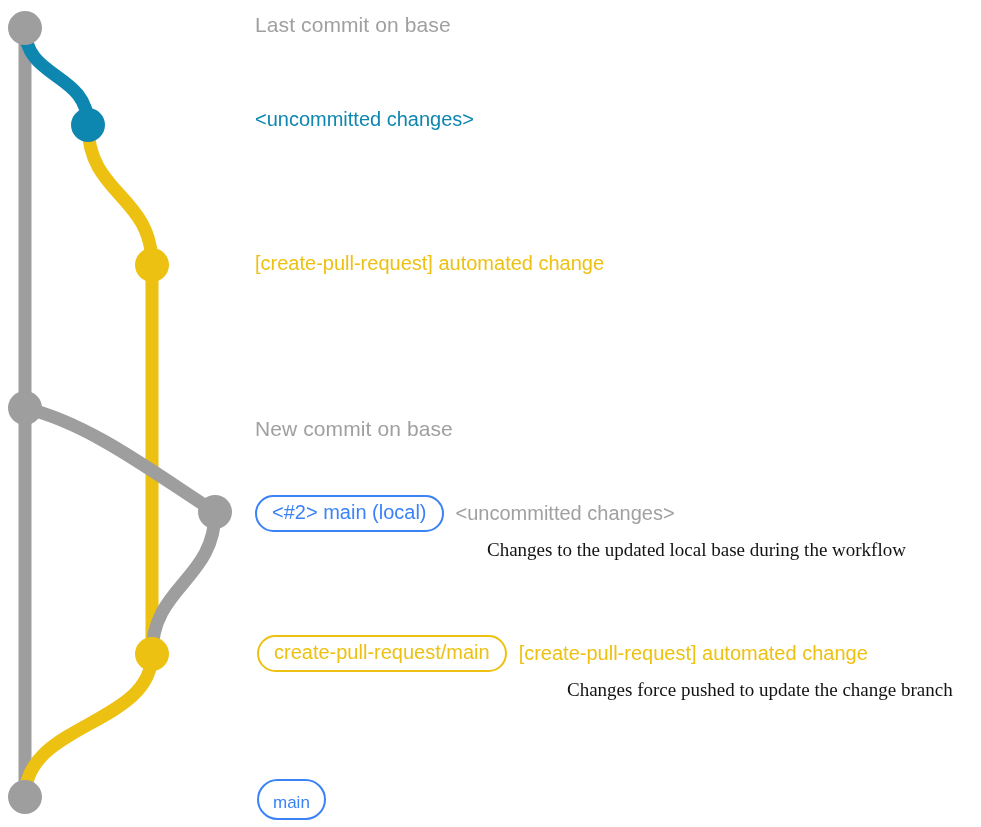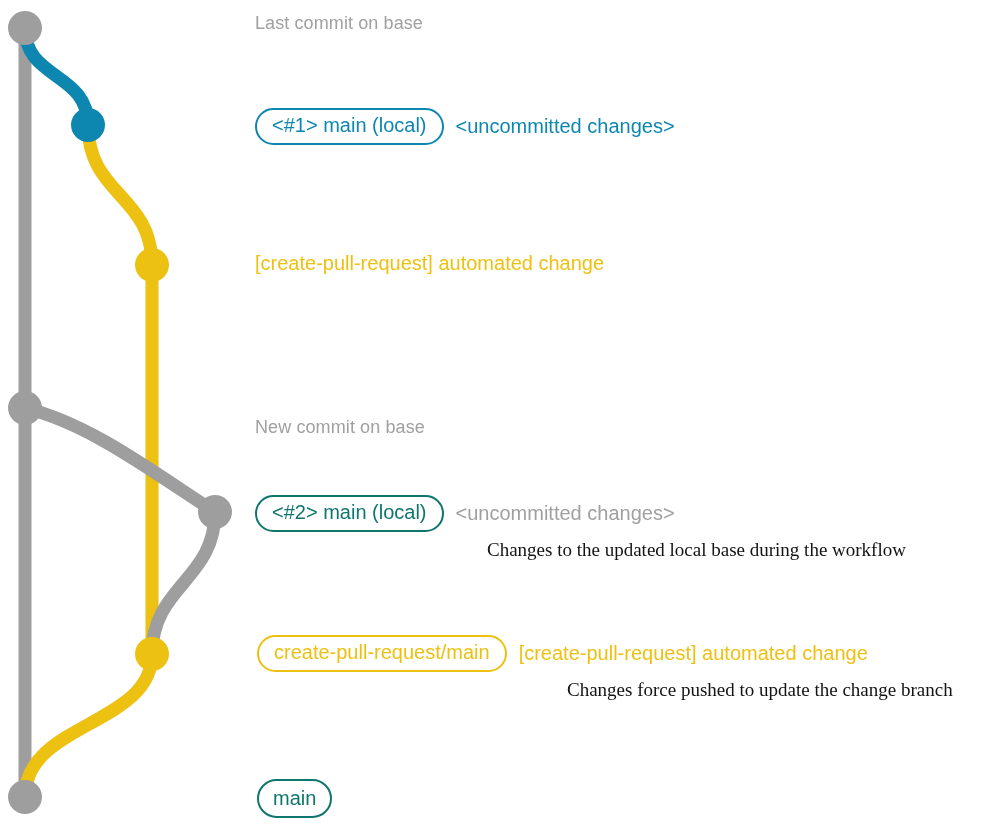--- a/index.html
+++ b/index.html
@@ -42,46 +42,46 @@
   .row-top {
     display: flex;
     align-items: center;
     gap: 12px;
     white-space: nowrap;
   }
 
   
   .section-head {
     position: absolute;
-    font-size: 18px;
+    font-size: 21px;
     font-weight: 400;
     color: #a0a0a0;
     letter-spacing: 0.1px;
     white-space: nowrap;
   }
 
   
   .pill {
     display: inline-block;
     border: 2px solid currentColor;
     border-radius: 999px;
     padding: 5px 15px 6px;
     font-size: 20px;
     font-weight: 400;
     line-height: 1.08;
     background: #ffffff;
     white-space: nowrap;
   }
   .pill.teal   { color: #0e87b0; }
-  .pill.gray   { color: #0f766e; }
+  .pill.gray   { color: #3b82f6; }
   .pill.yellow { color: #edc111; }
 
   .pill.small {
-    font-size: 20px;
-    padding: 7px 14px 6px;
+    font-size: 17px;
+    padding: 13px 14px 6px;
   }
 
   
   .subject {
     font-size: 20px;
     font-weight: 400;
     line-height: 1.1;
     white-space: nowrap;
   }
   .subject.teal   { color: #0e87b0; }
@@ -131,21 +131,20 @@
     <circle cx="25" cy="797" r="17" fill="#9e9e9e"></circle>
   </g>
 </svg>
 
 <div class="label-layer">
 
   <div class="section-head" style="left:255px; top:13px;">Last commit on base</div>
 
   <div class="row" style="left:255px; top:108px;">
     <div class="row-top">
-      <span class="pill teal">&lt;#1&gt; main (local)</span>
       <span class="subject teal">&lt;uncommitted changes&gt;</span>
     </div>
   </div>
 
   <div class="row" style="left:255px; top:252px;">
     <div class="row-top">
       <span class="subject yellow">[create-pull-request] automated change</span>
     </div>
   </div>
 

